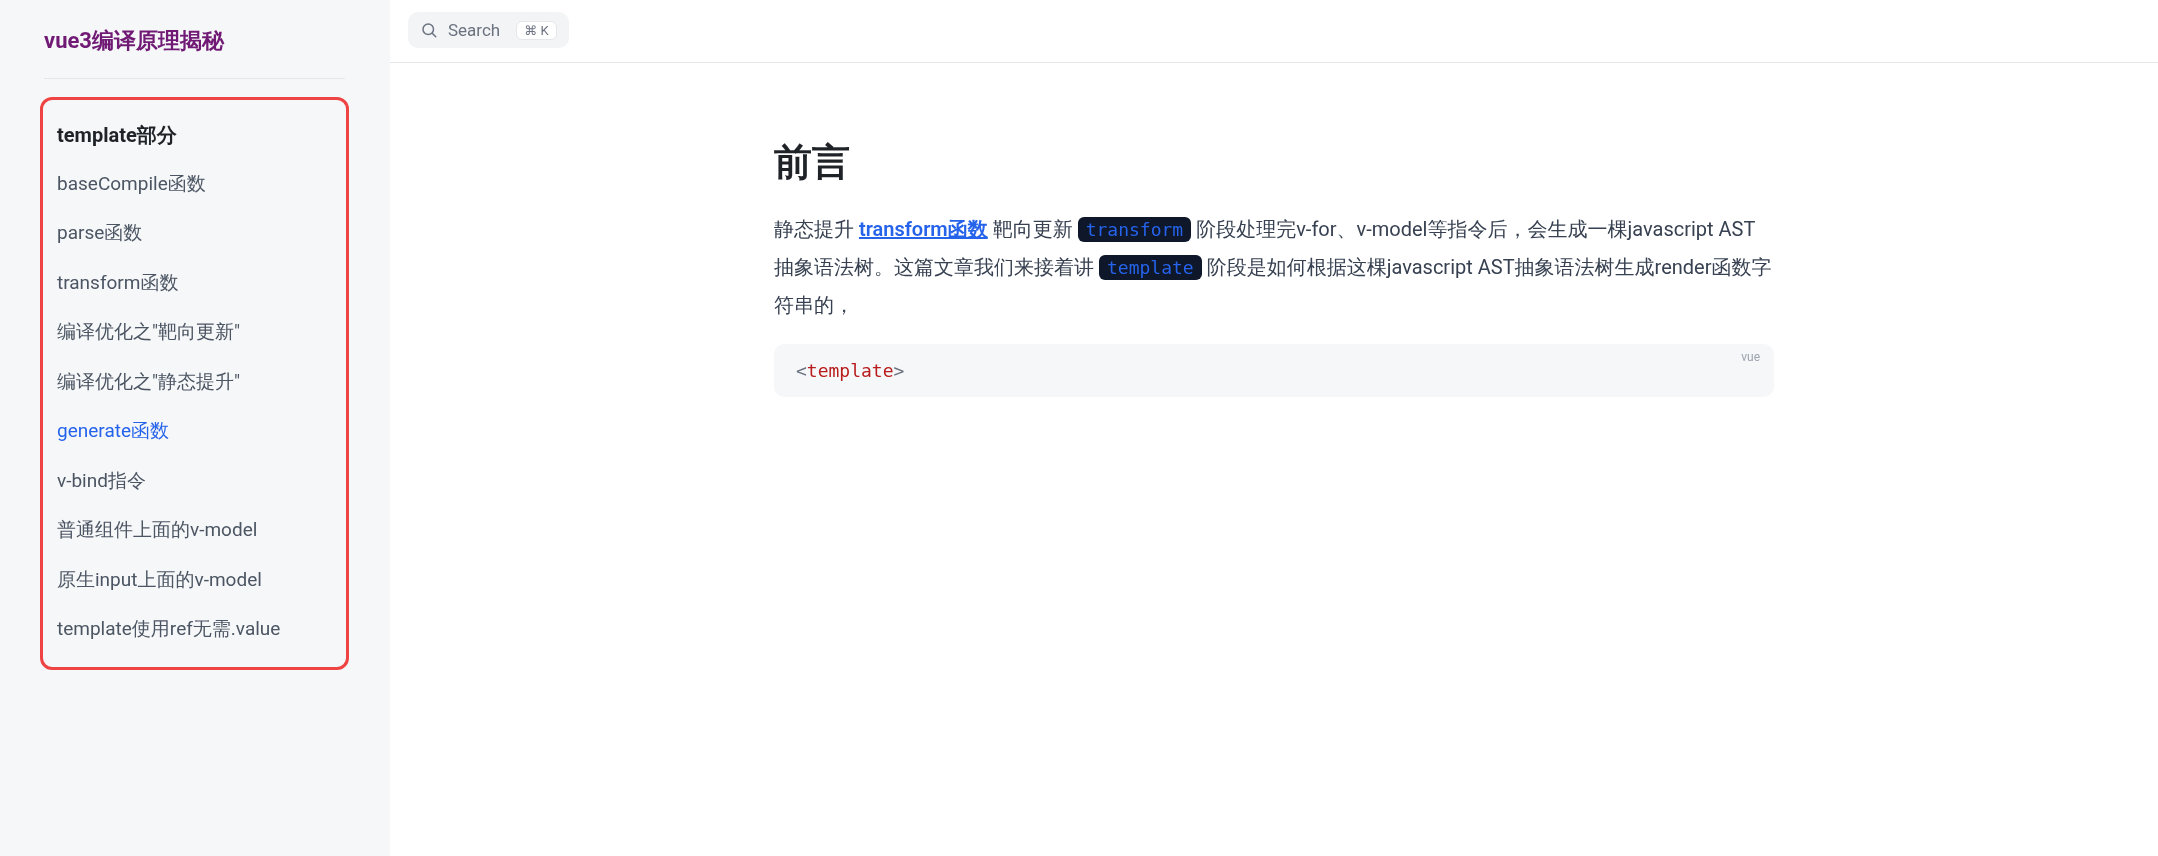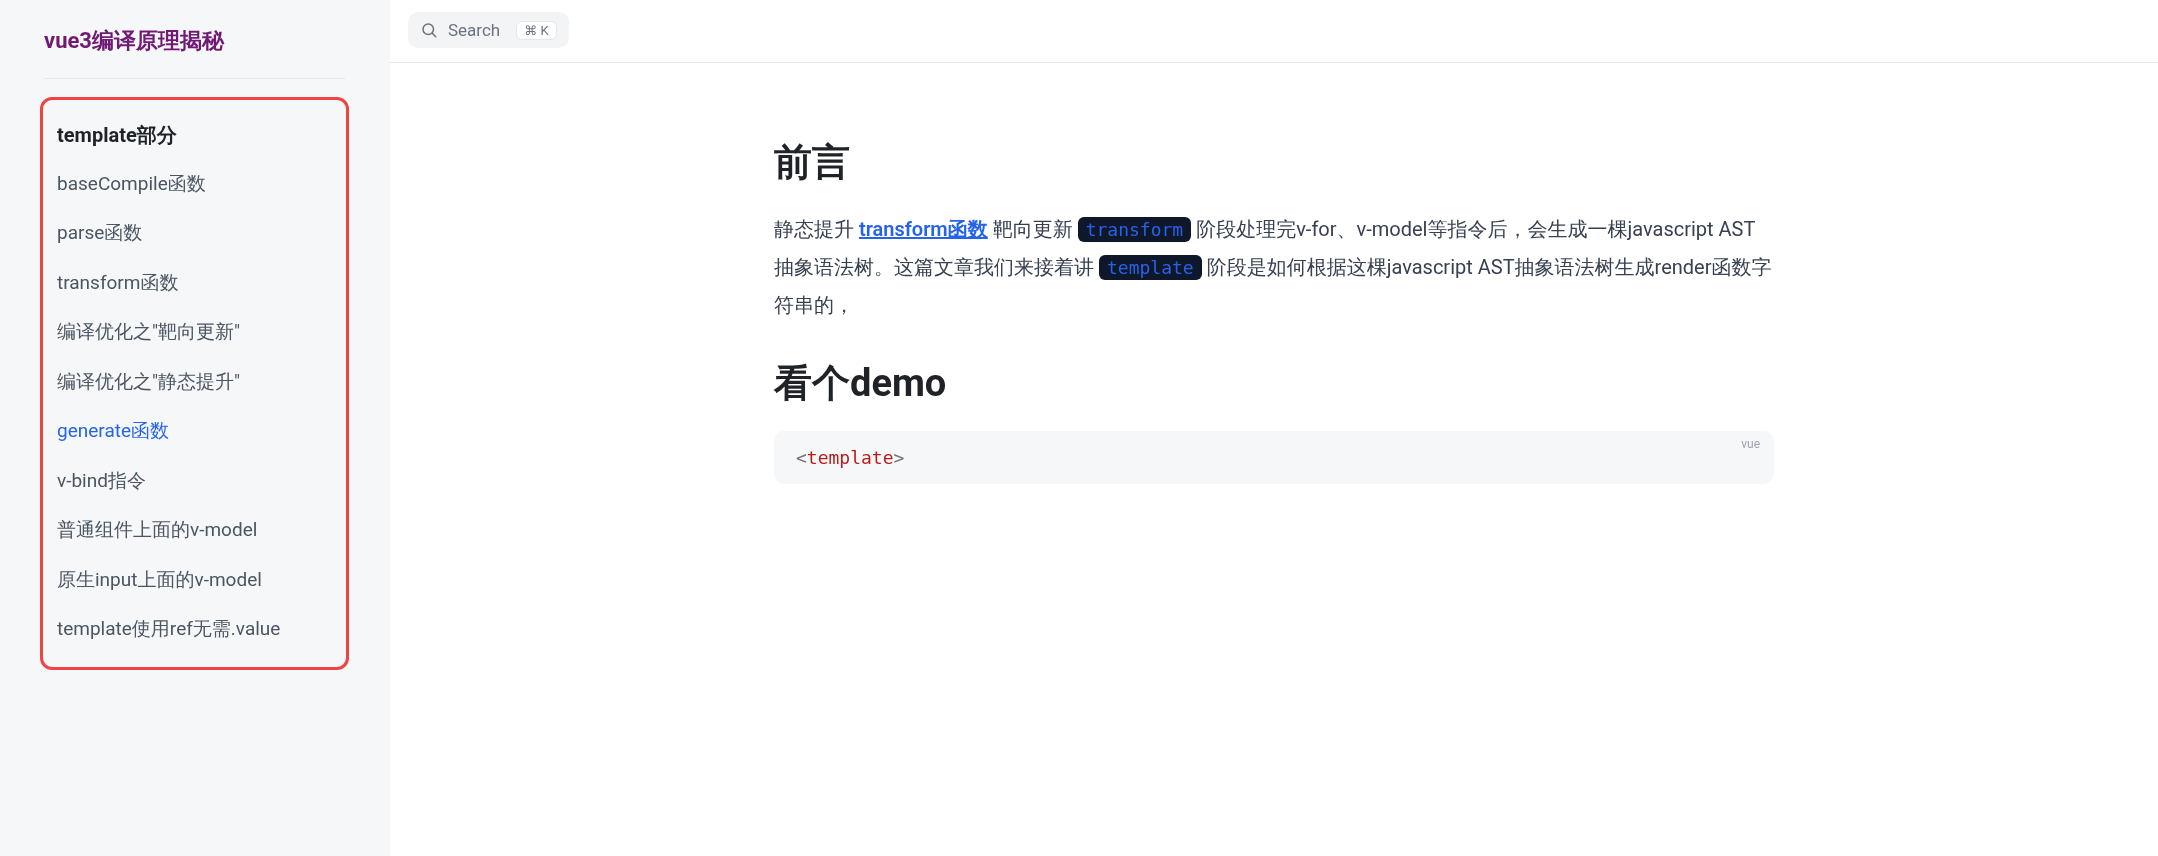--- a/index.html
+++ b/index.html
@@ -180,21 +180,20 @@
 
   <div class="content">
     <div class="content-inner">
 
       <h2 class="section-h">前言</h2>
 
       <p class="body-text">
         <span>静态提升 </span><a href="#" class="inline-link">transform函数</a><span> 靶向更新 </span><code class="inline-code">transform</code><span> 阶段处理完v-for、v-model等指令后，会生成一棵javascript AST抽象语法树。这篇文章我们来接着讲 </span><code class="inline-code">template</code><span> 阶段是如何根据这棵javascript AST抽象语法树生成render函数字符串的，</span>
       </p>
 
-      <h2 class="section-h">看个demo</h2>
 
 
       <div class="codeblock">
         <span class="lang">vue</span>
         <div>
           <span class="tag-angle">&lt;</span><span class="tag-name">template</span><span class="tag-angle">&gt;</span>
         </div>
       </div>
 
     </div>

